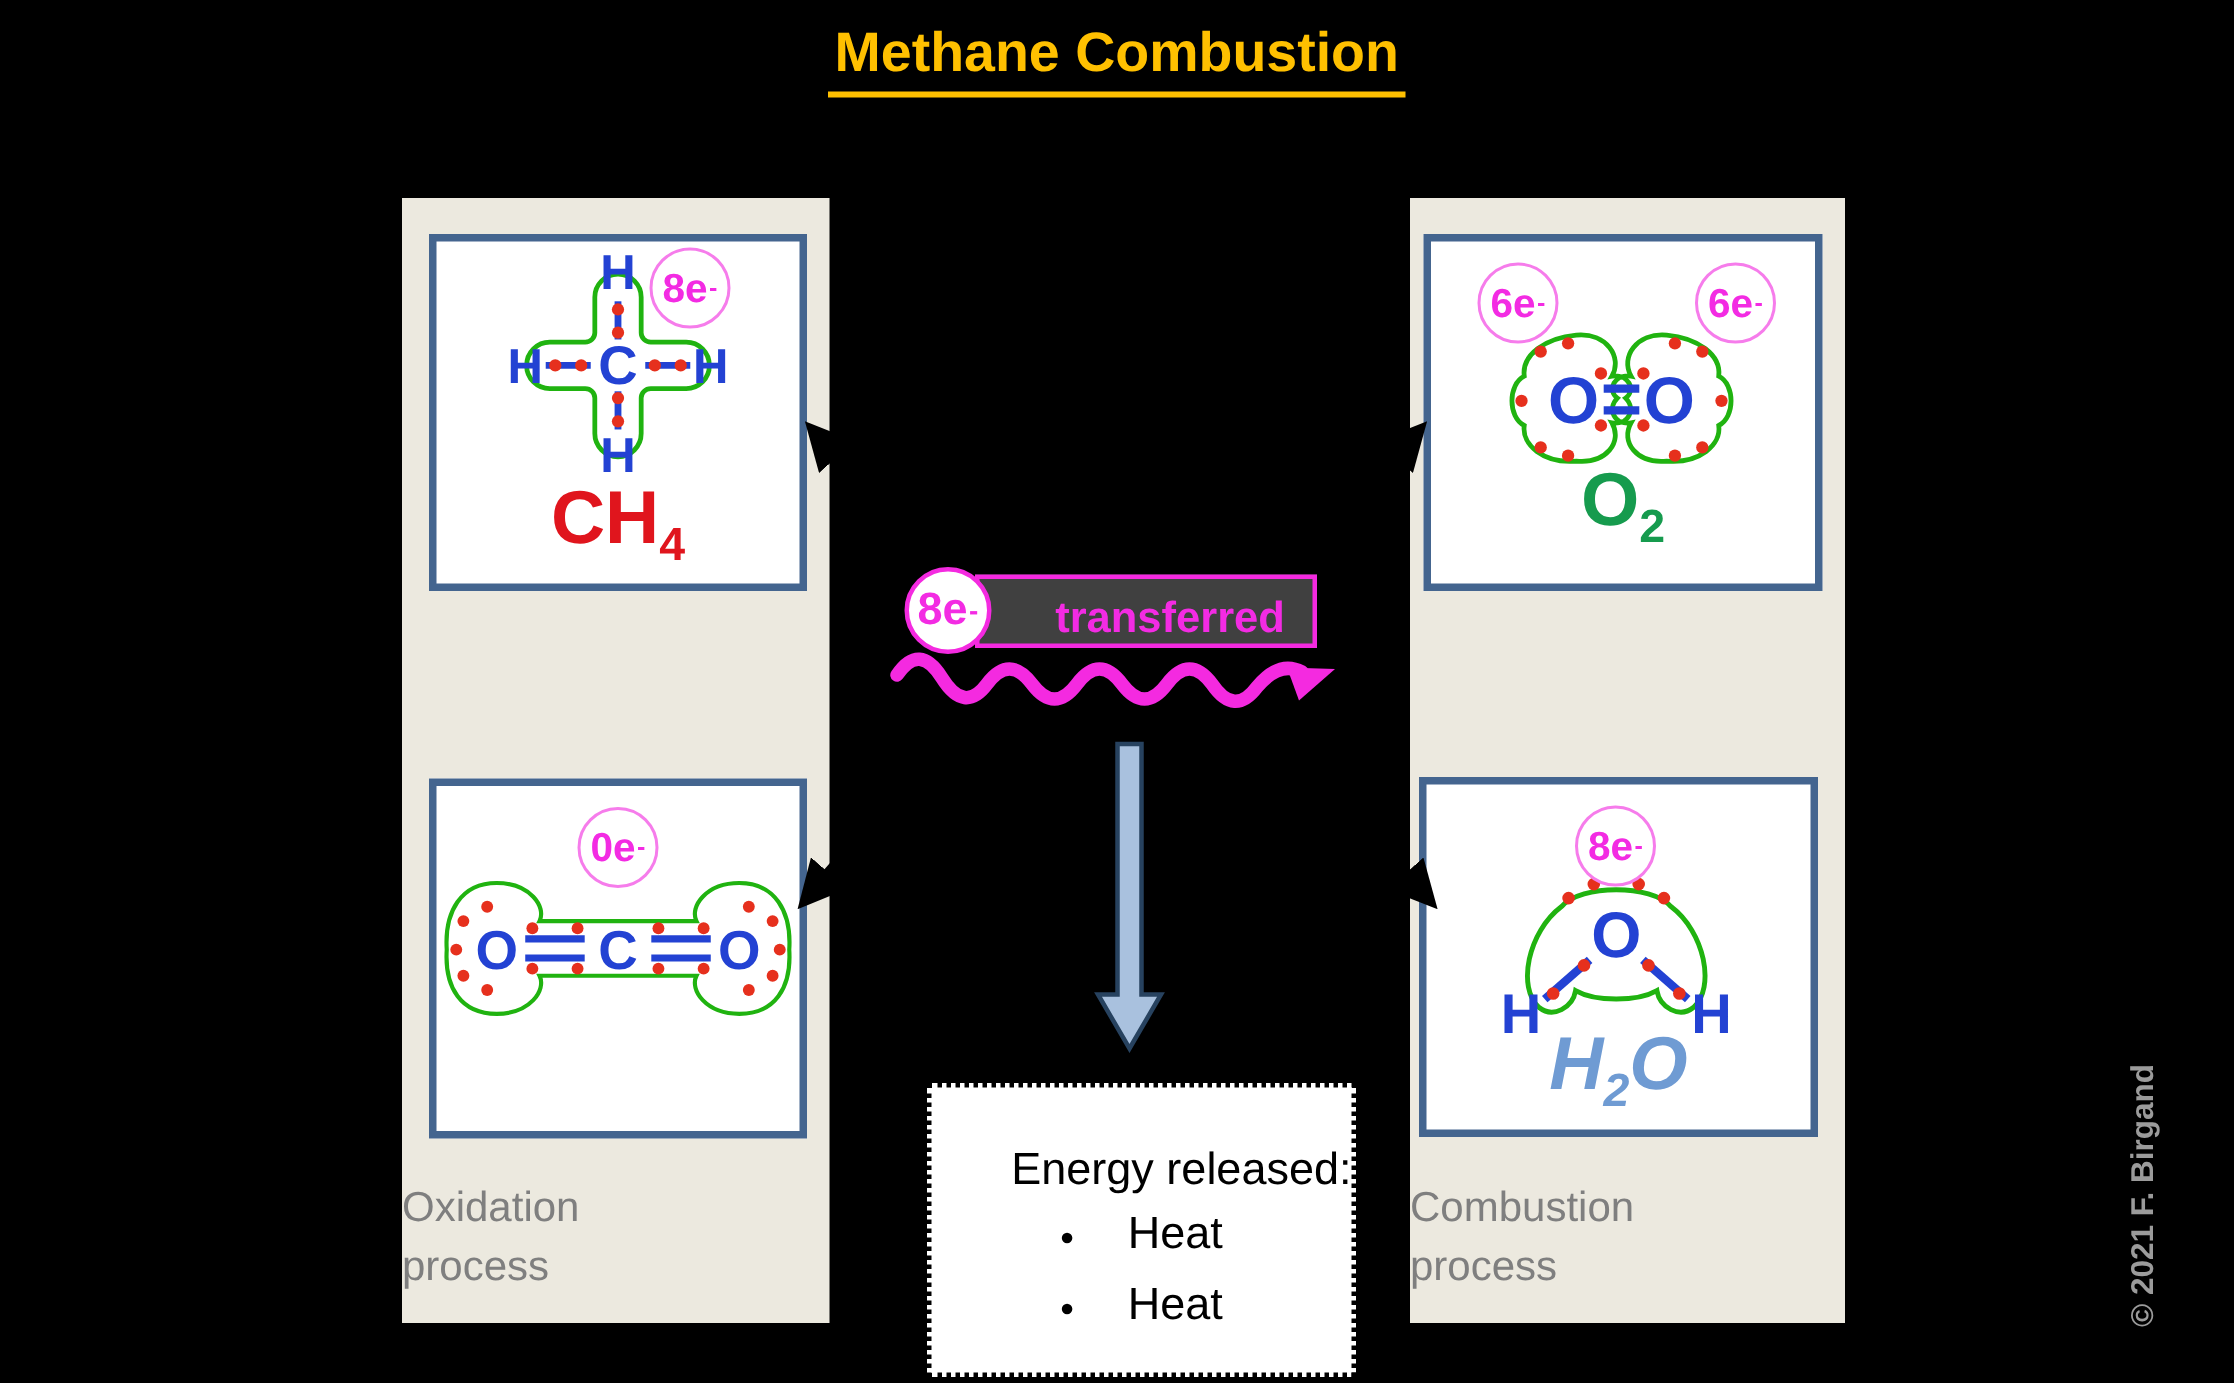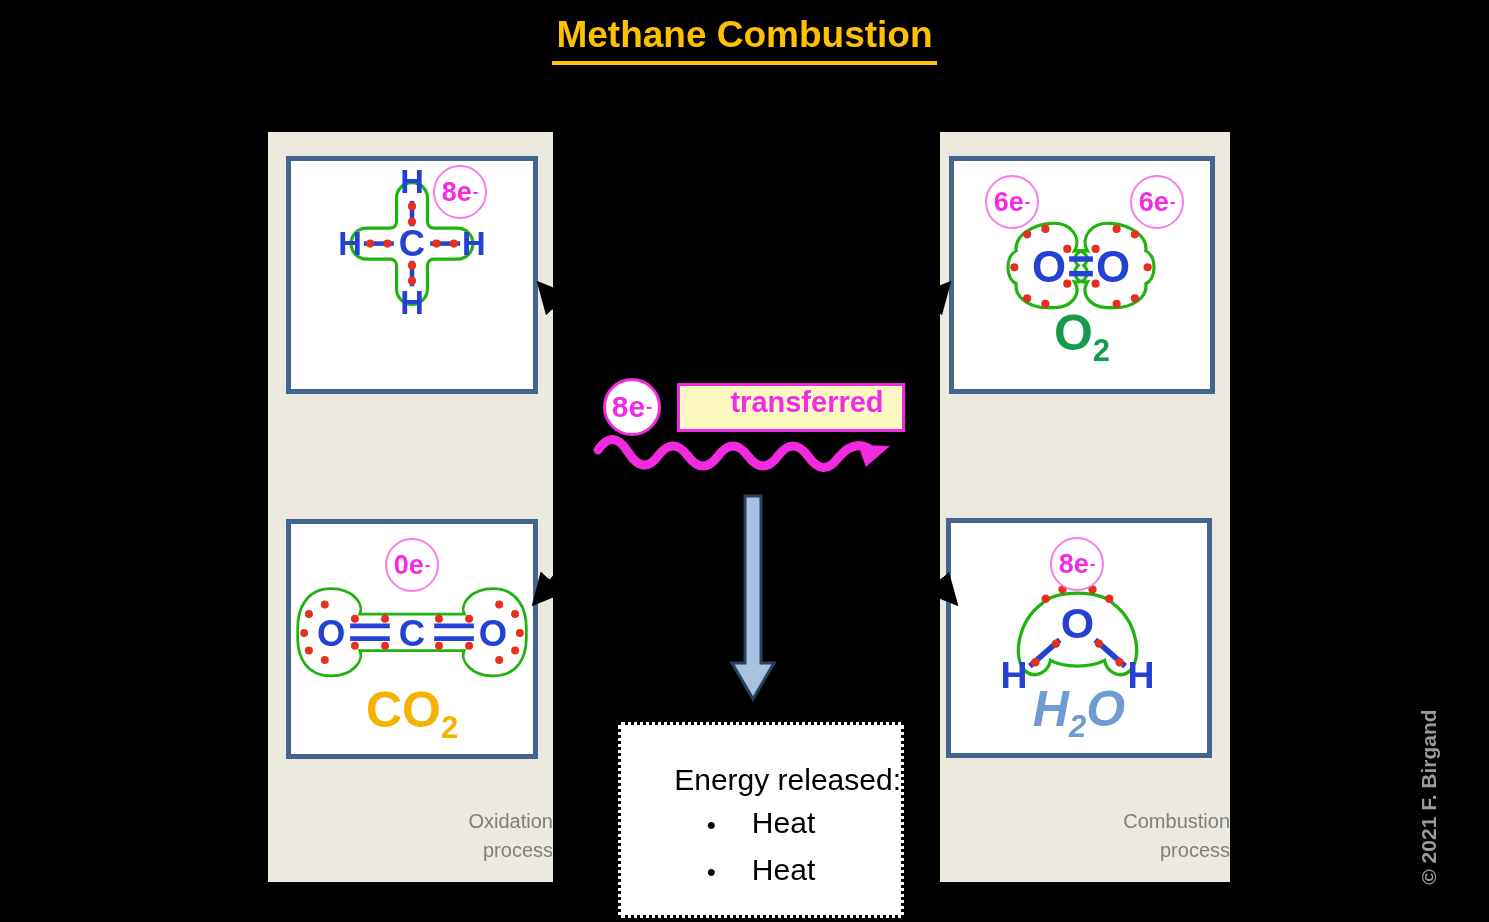--- a/index.html
+++ b/index.html
@@ -8,22 +8,22 @@
 
   
   .title-wrap{position:absolute;top:14px;left:0;width:100%;text-align:center;}
   .title{display:inline-block;color:#FFC000;font-size:37px;font-weight:bold;
          border-bottom:4px solid #FFC000;padding:0 4px 5px 4px;}
 
   
   .panel{position:absolute;background:#ECE9DF;z-index:1;}
   #panel-left{left:268px;top:132px;width:285px;height:750px;}
   #panel-right{left:940px;top:132px;width:290px;height:750px;}
-  .process-label{position:absolute;left:0;width:100%;bottom:18px;text-align:right;
-                 color:#7f7f7f;font-size:20px;line-height:1.42;margin-top:12px;}
+  .process-label{position:absolute;left:0;width:100%;bottom:18px;text-align:left;
+                 color:#7f7f7f;font-size:28px;line-height:1.42;margin-top:12px;}
 
   
   .mol-box{position:absolute;background:#fff;border:5px solid #44658F;z-index:3;}
   #box-ch4{left:286px;top:156px;width:252px;height:238px;}
   #box-o2{left:949px;top:156px;width:266px;height:238px;}
   #box-co2{left:286px;top:519px;width:252px;height:240px;}
   #box-h2o{left:946px;top:518px;width:266px;height:240px;}
   .mol-box{box-sizing:border-box;}
   .mol-svg{position:absolute;}
 
@@ -31,23 +31,23 @@
   .badge{position:absolute;width:54px;height:54px;border:2.5px solid #F67CEB;border-radius:50%;
          background:#fff;display:flex;align-items:center;justify-content:center;
          color:#F32BE3;font-weight:bold;font-size:27px;box-sizing:border-box;}
   .badge .sup, .t-badge .sup{font-size:0.62em;vertical-align:super;line-height:0;margin-left:1px;}
 
   
   .formula{position:absolute;left:0;width:100%;text-align:center;font-weight:bold;font-size:50px;}
   .formula sub{font-size:0.62em;}
 
   
-  .t-rect{position:absolute;left:677px;top:383px;width:228px;height:49px;background:#fef9c3;
+  .t-rect{position:absolute;left:650px;top:383px;width:228px;height:49px;background:#404040;
           border:3px solid #F42AE0;box-sizing:border-box;z-index:4;
-          display:flex;align-items:flex-start;justify-content:center;padding-left:32px;
+          display:flex;align-items:flex-end;justify-content:center;padding-left:32px;
           color:#F32BE3;font-size:29px;font-weight:bold;}
   .t-badge{position:absolute;left:603px;top:378px;width:58px;height:58px;border:3px solid #F42AE0;
            border-radius:50%;background:#fff;box-sizing:border-box;z-index:5;
            display:flex;align-items:center;justify-content:center;
            color:#F32BE3;font-size:30px;font-weight:bold;}
 
   
   .energy-box{position:absolute;left:618px;top:722px;width:286px;height:196px;background:#fff;
               border:3px dotted #000;box-sizing:border-box;z-index:3;color:#000;}
   .energy-heading{margin-top:38px;text-align:right;font-size:30px;}
@@ -109,20 +109,23 @@
         <text x="110" y="28" font-size="36">H</text>
         <text x="110" y="162" font-size="36">H</text>
         <text x="42" y="97" font-size="36">H</text>
         <text x="178" y="97" font-size="36">H</text>
         <text x="110" y="98" font-size="40">C</text>
       </g>
     </svg>
     <div class="badge" style="left:142px;top:4px;">
       <span>8e</span>
         <span class="sup">-</span>
+    </div>
+    <div class="formula" style="bottom:8px;color:#E0151D;">
+      <span>CH</span><sub>4</sub><span></span>
     </div>
   </div>
 
   <div class="mol-box" id="box-o2">
     <svg class="mol-svg" style="left:22px;top:44px;" width="210" height="119" viewBox="0 0 230 130">
       <g fill="none" stroke="#20B310" stroke-width="3.5">
         <path d="M 82,20 C 104,18 116,36 108,50 C 120,48 126,60 118,66 C 126,74 120,86 108,84 C 116,98 104,114 82,112 C 58,114 42,100 44,86 C 32,80 32,56 44,50 C 42,34 60,22 82,20 Z"></path>
         <path d="M 148,20 C 126,18 114,36 122,50 C 110,48 104,60 112,66 C 104,74 110,86 122,84 C 114,98 126,114 148,112 C 172,114 188,100 186,86 C 198,80 198,56 186,50 C 188,34 170,22 148,20 Z"></path>
       </g>
       <g stroke="#2342D3" stroke-width="6">
@@ -195,23 +198,20 @@
       <g fill="#2342D3" text-anchor="middle">
         <text x="48" y="88" font-size="46">O</text>
         <text x="150" y="88" font-size="46">C</text>
         <text x="252" y="88" font-size="46">O</text>
       </g>
     </svg>
     <div class="badge" style="left:94px;top:14px;text-align:right;">
       <span>0e</span>
         <span class="sup">-</span>
     </div>
-    <div class="formula" style="bottom:8px;color:#F5B300;">
-      <span>CO</span><sub>2</sub><span></span>
-    </div>
   </div>
 
   <div class="mol-box" id="box-h2o">
     <svg class="mol-svg" style="left:19px;top:40px;" width="215" height="150" viewBox="0 0 230 160">
       <path d="M 60,116 C 44,102 52,62 76,44 C 90,28 140,28 154,44 C 178,62 186,102 170,116 C 160,124 146,116 144,104 C 130,112 100,112 86,104 C 84,116 70,124 60,116 Z" fill="none" stroke="#20B310" stroke-width="3.5"></path>
       <g stroke="#2342D3" stroke-width="6">
         <line x1="64" y1="110" x2="96" y2="82"></line>
         <line x1="134" y1="82" x2="166" y2="110"></line>
       </g>
       <g fill="#E6301D">

